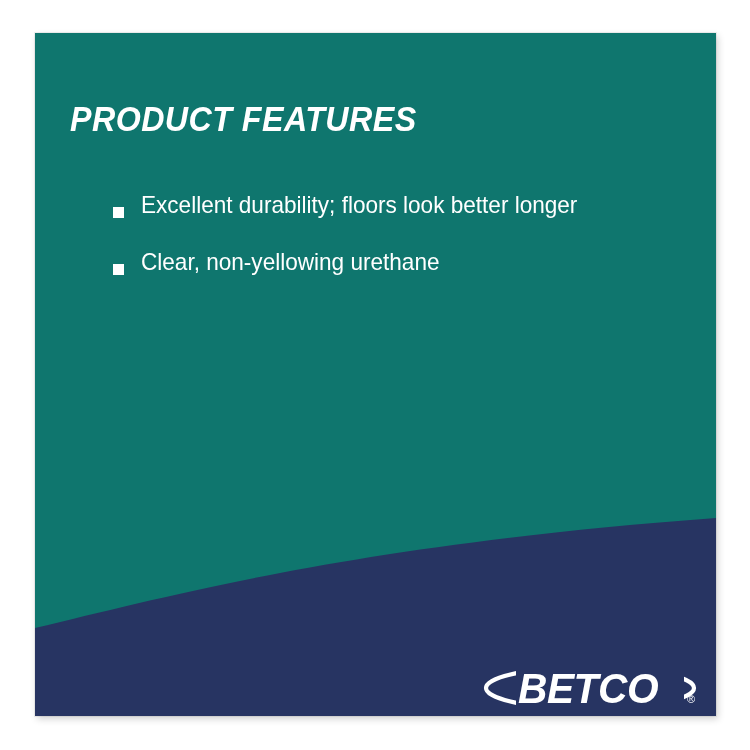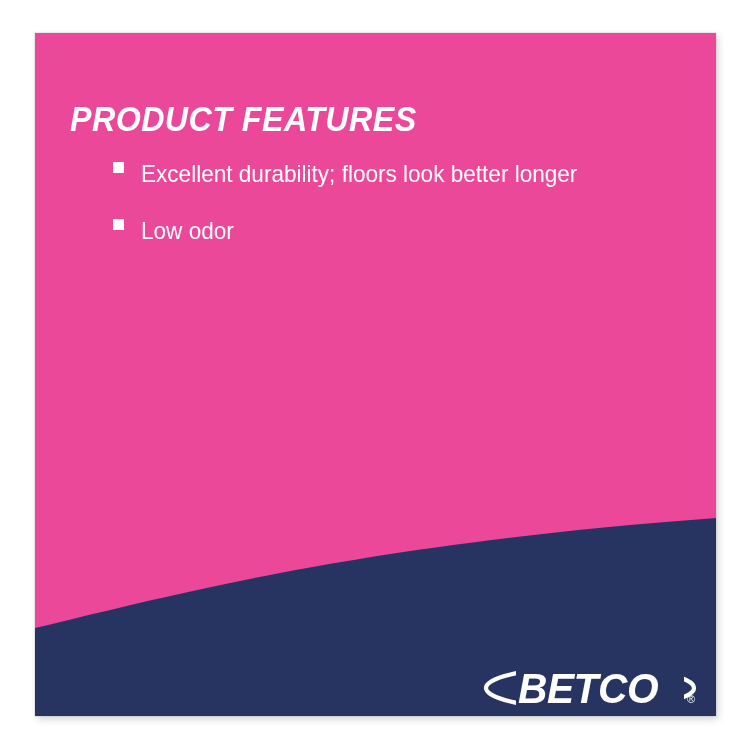--- a/index.html
+++ b/index.html
@@ -65,21 +65,21 @@
     position: absolute;
     left: 78px;
     top: 128px;
     width: 560px;
     margin: 0;
     padding: 0;
     list-style: none;
   }
   .feature-row {
     display: flex;
-    align-items: flex-start;
+    align-items: flex-end;
     height: 57px;
   }
   .bullet-square {
     width: 11px;
     height: 11px;
     background: #ffffff;
     flex: 0 0 11px;
     margin-right: 17px;
     margin-top: 1px;
   }
@@ -102,41 +102,41 @@
     width: 235px;
     height: 62px;
   }
   #logo svg { display: block; }
 </style>
 </head>
 <body>
 
 <div id="stage">
 
-  <div id="card" style="background: #ec4899;">
+  <div id="card" style="background: #0f766e;">
 
     <svg id="wave" viewBox="0 0 681 220" preserveAspectRatio="none">
       <path d="M0,132 C150,96 330,48 681,22 L681,220 L0,220 Z" fill="#273462"></path>
     </svg>
 
     <div id="title">PRODUCT FEATURES</div>
 
     <ul id="features">
 
       <li class="feature-row">
         <span class="bullet-square"></span>
         <span class="feature-text">Excellent durability; floors look better longer</span>
       </li>
 
 
-
       <li class="feature-row">
         <span class="bullet-square"></span>
-        <span class="feature-text">Low odor</span>
+        <span class="feature-text">Clear, non-yellowing urethane</span>
       </li>
+
 
 
     </ul>
 
     <div id="logo">
       <svg viewBox="0 0 235 62" width="235" height="62">
 
         <ellipse cx="108" cy="31" rx="104" ry="21" fill="none" stroke="#ffffff" stroke-width="4.2"></ellipse>
 
         <rect x="34" y="8" width="168" height="46" fill="#273462"></rect>

